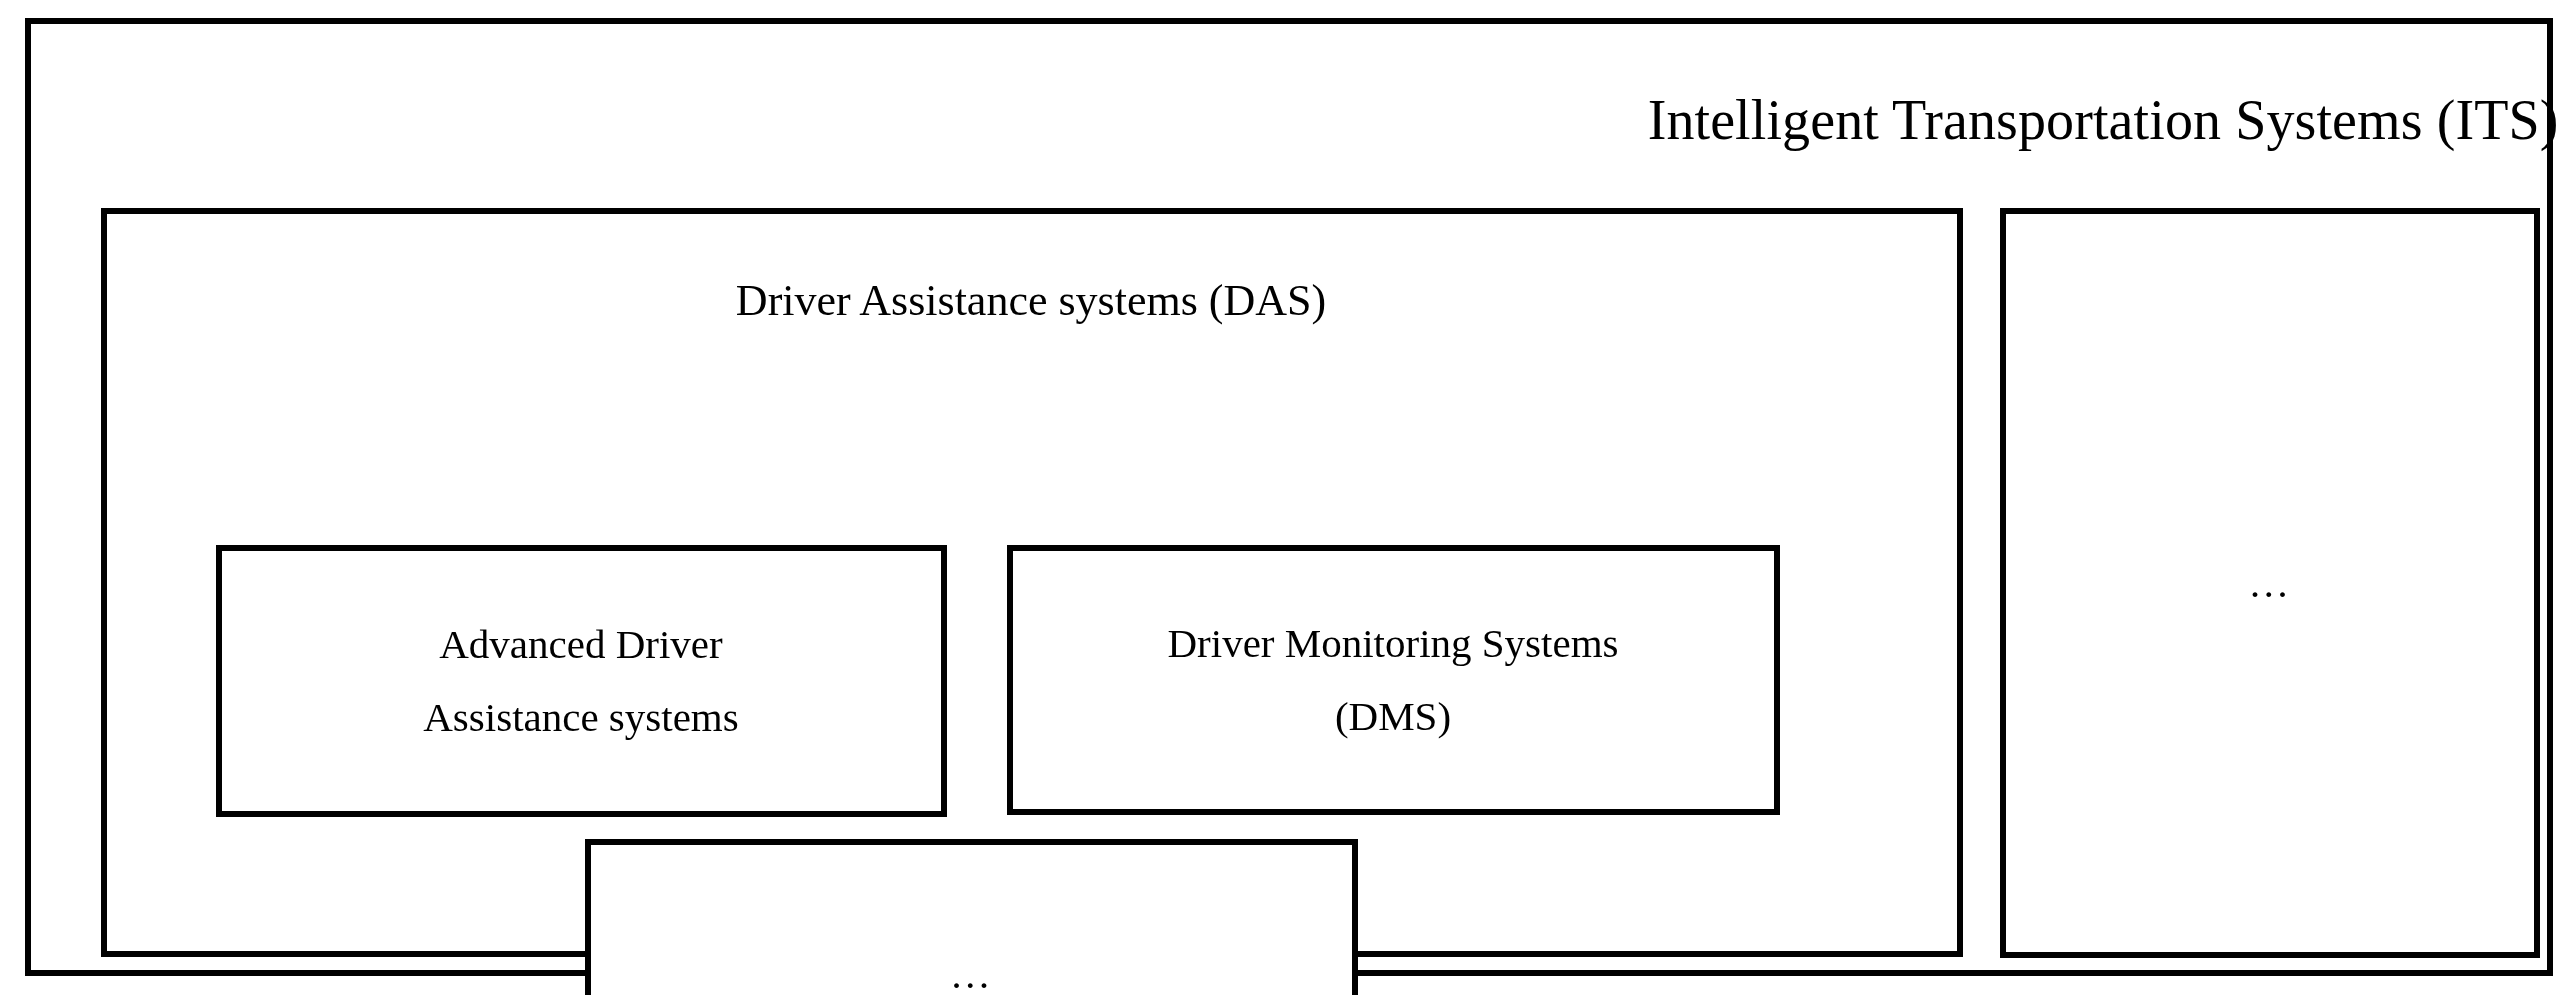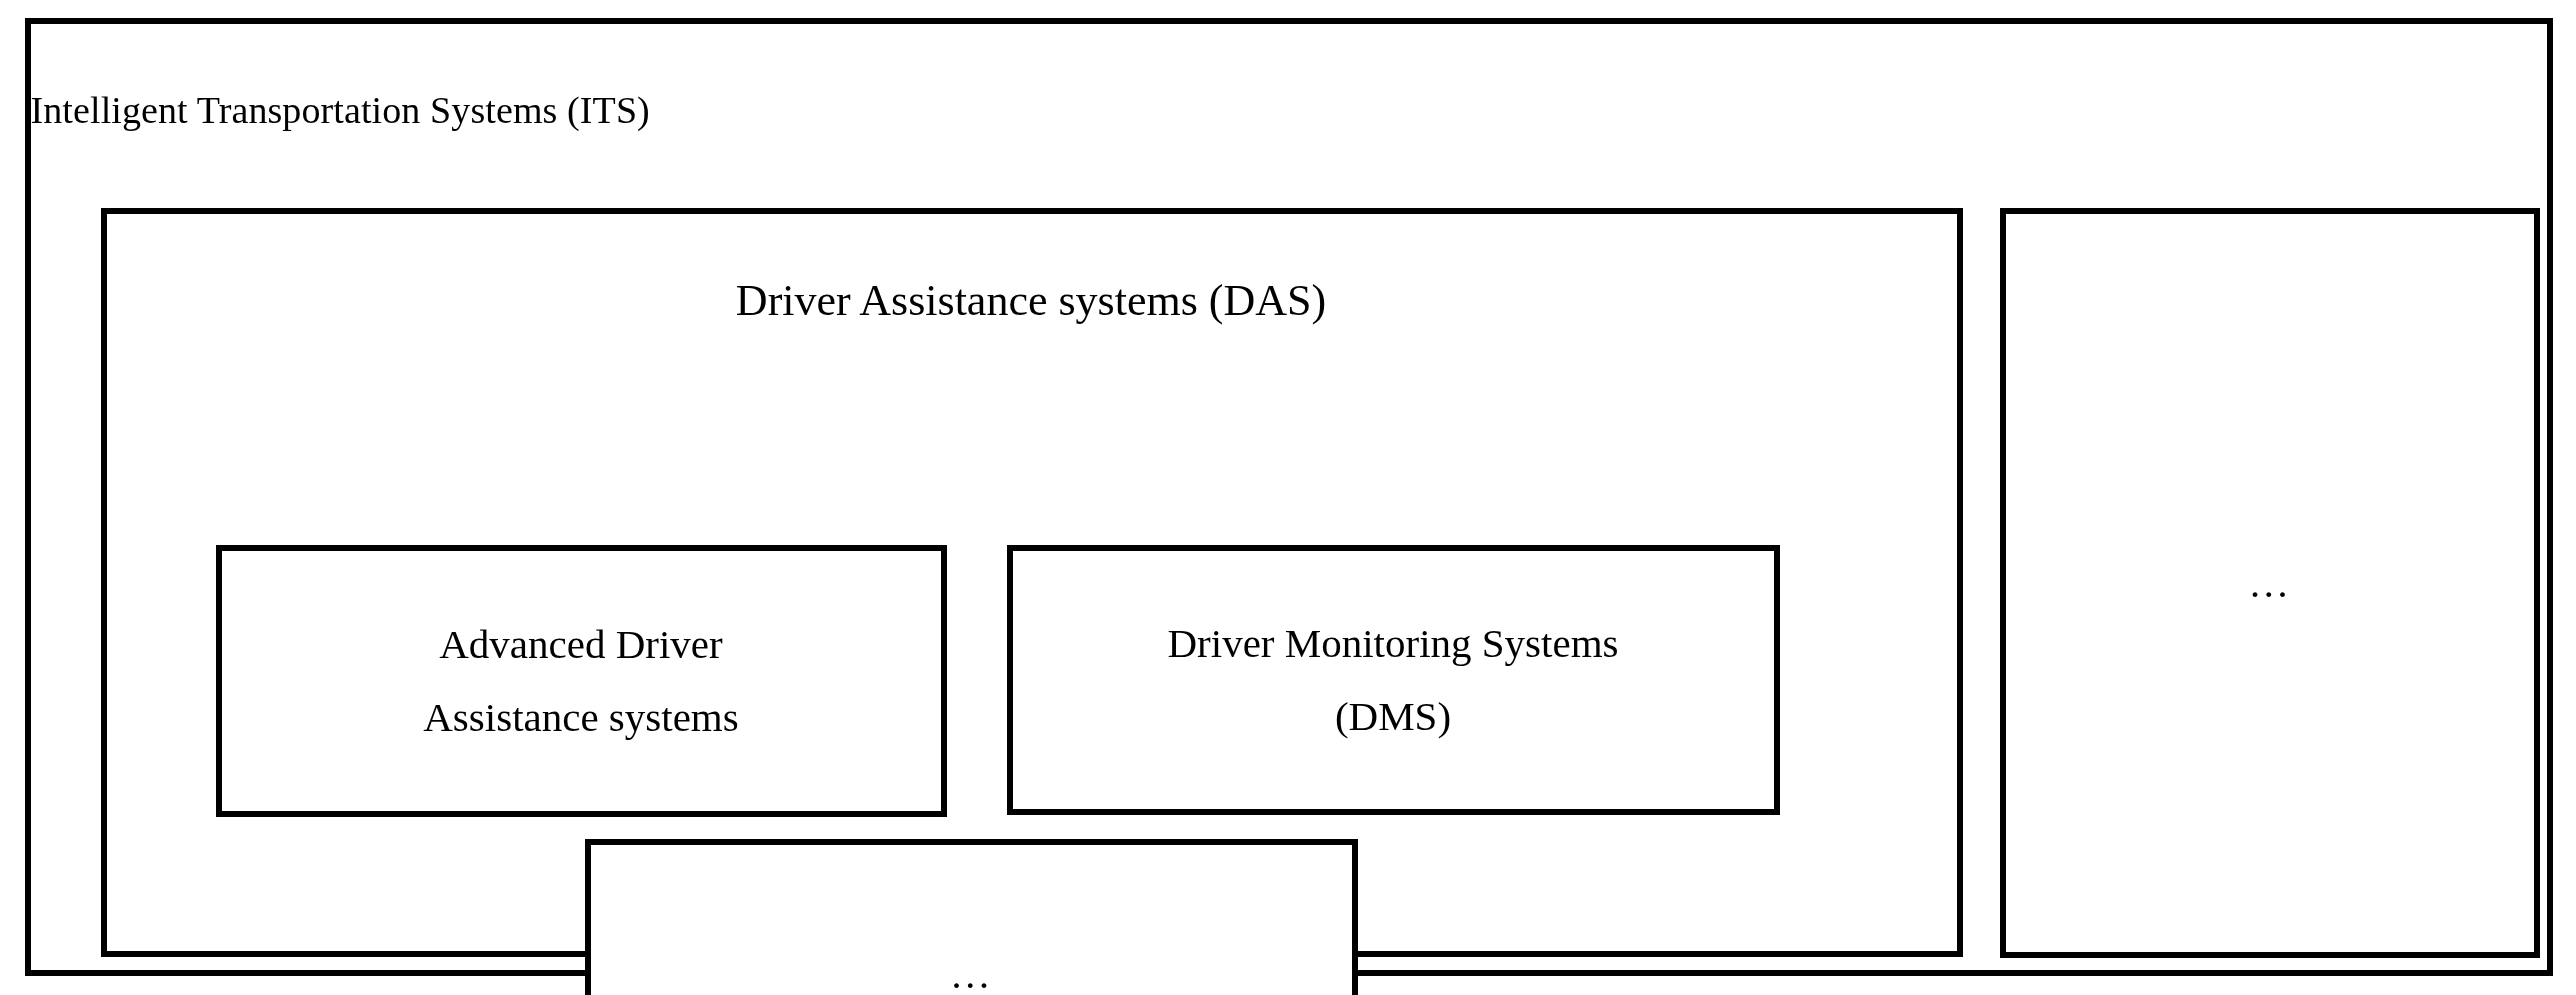--- a/index.html
+++ b/index.html
@@ -36,22 +36,22 @@
     width: 2528px;
     height: 958px;
     border-width: 6.3px;
   }
 
   #its-title {
     position: absolute;
     left: 0;
     top: 67px;
     width: 2528px;
-    text-align: left;
-    font-size: 38px;
+    text-align: right;
+    font-size: 56px;
     line-height: 1.05;
     letter-spacing: 0.1px;
     white-space: nowrap;
   }
 
   
   #das-box {
     left: 70px;
     top: 184px;
     width: 1862px;

